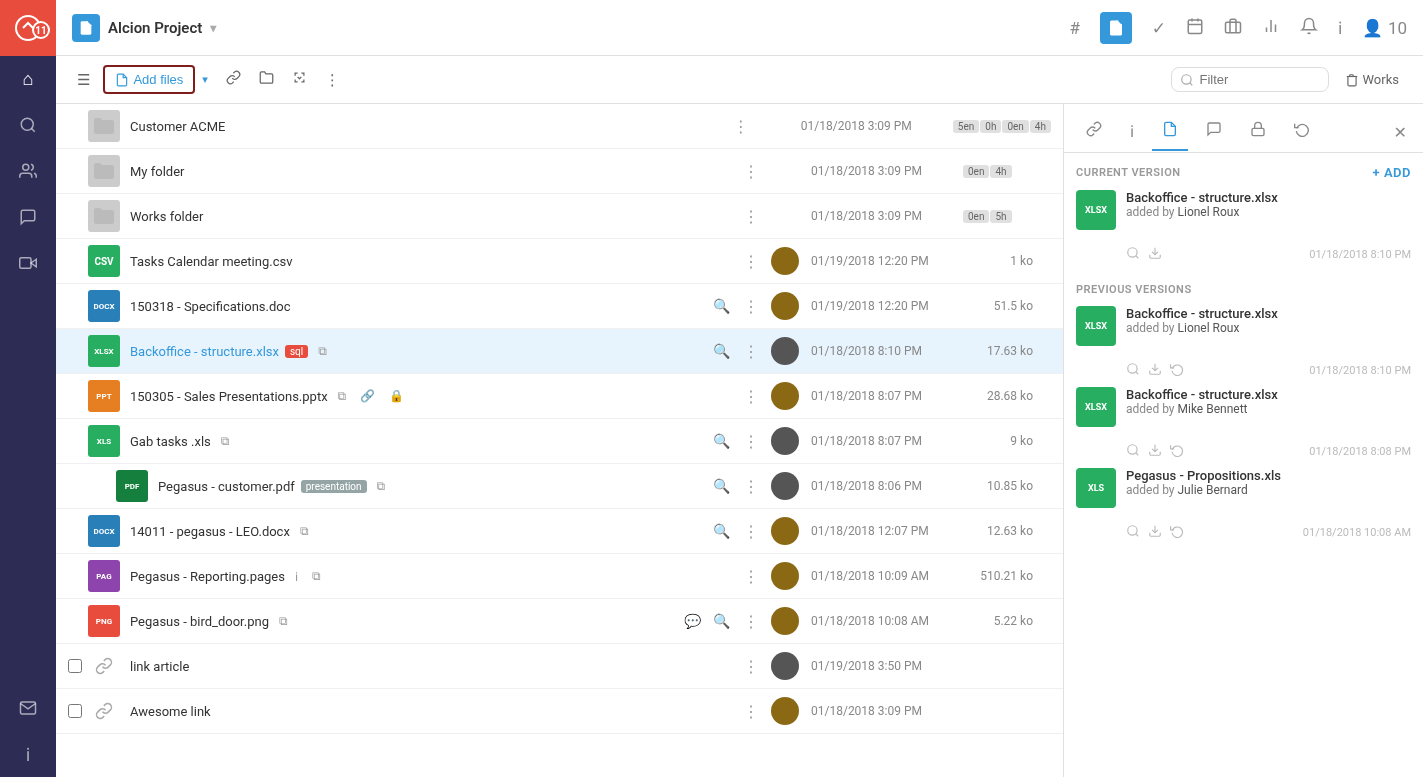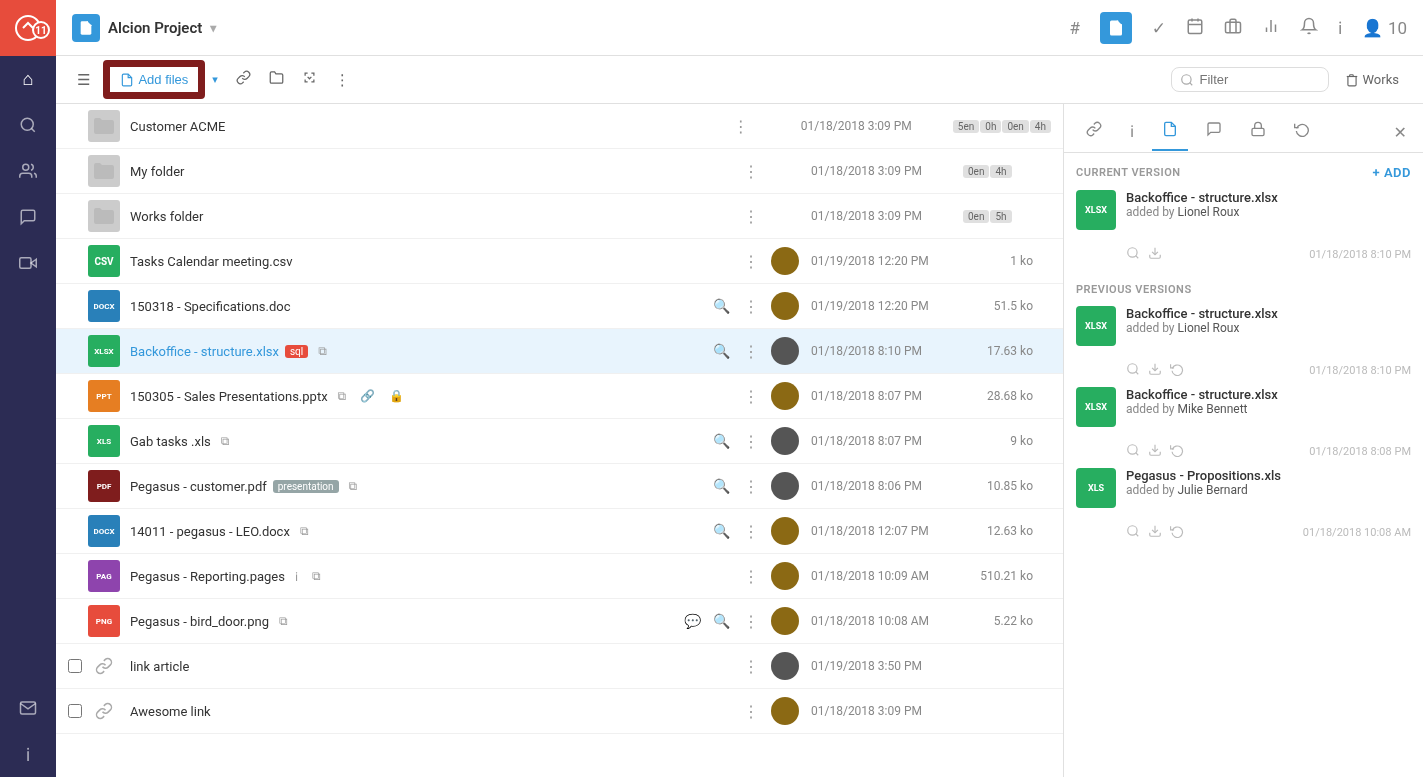--- a/index.html
+++ b/index.html
@@ -113,21 +113,21 @@
       align-items: center;
       gap: 4px;
       padding: 5px 10px;
       border: none;
       background: none;
       cursor: pointer;
       border-radius: 4px;
       color: #555;
       font-size: 13px;
     }
-    .toolbar-btn.primary { color: #3498db; border: 7px solid #7f1d1d; }
+    .toolbar-btn.primary { color: #3498db; border: 2px solid #7f1d1d; }
     .toolbar-icon { font-size: 15px; color: #666; cursor: pointer; padding: 5px; border-radius: 4px; }
     .toolbar-spacer { flex: 1; }
     .filter-input {
       display: flex;
       align-items: center;
       border: 1px solid #ddd;
       border-radius: 8px;
       padding: 4px 8px;
       gap: 6px;
       background: #fff;
@@ -190,21 +190,21 @@
       color: #fff;
       flex-shrink: 0;
       margin-right: 10px;
     }
     .file-row .file-icon.folder { background: #ccc; }
     .file-row .file-icon.csv { background: #27ae60; }
     .file-row .file-icon.docx { background: #2980b9; }
     .file-row .file-icon.xlsx { background: #27ae60; }
     .file-row .file-icon.xls { background: #27ae60; }
     .file-row .file-icon.pptx { background: #e67e22; }
-    .file-row .file-icon.pdf { background: #7f1d1d; }
+    .file-row .file-icon.pdf { background: #15803d; margin-left: 28px; }
     .file-row .file-icon.pac { background: #8e44ad; }
     .file-row .file-icon.png { background: #e74c3c; }
     .file-row .file-icon.link { background: transparent; color: #999; font-size: 16px; }
 
     .file-name {
       flex: 1;
       color: #333;
       display: flex;
       align-items: center;
       gap: 6px;

